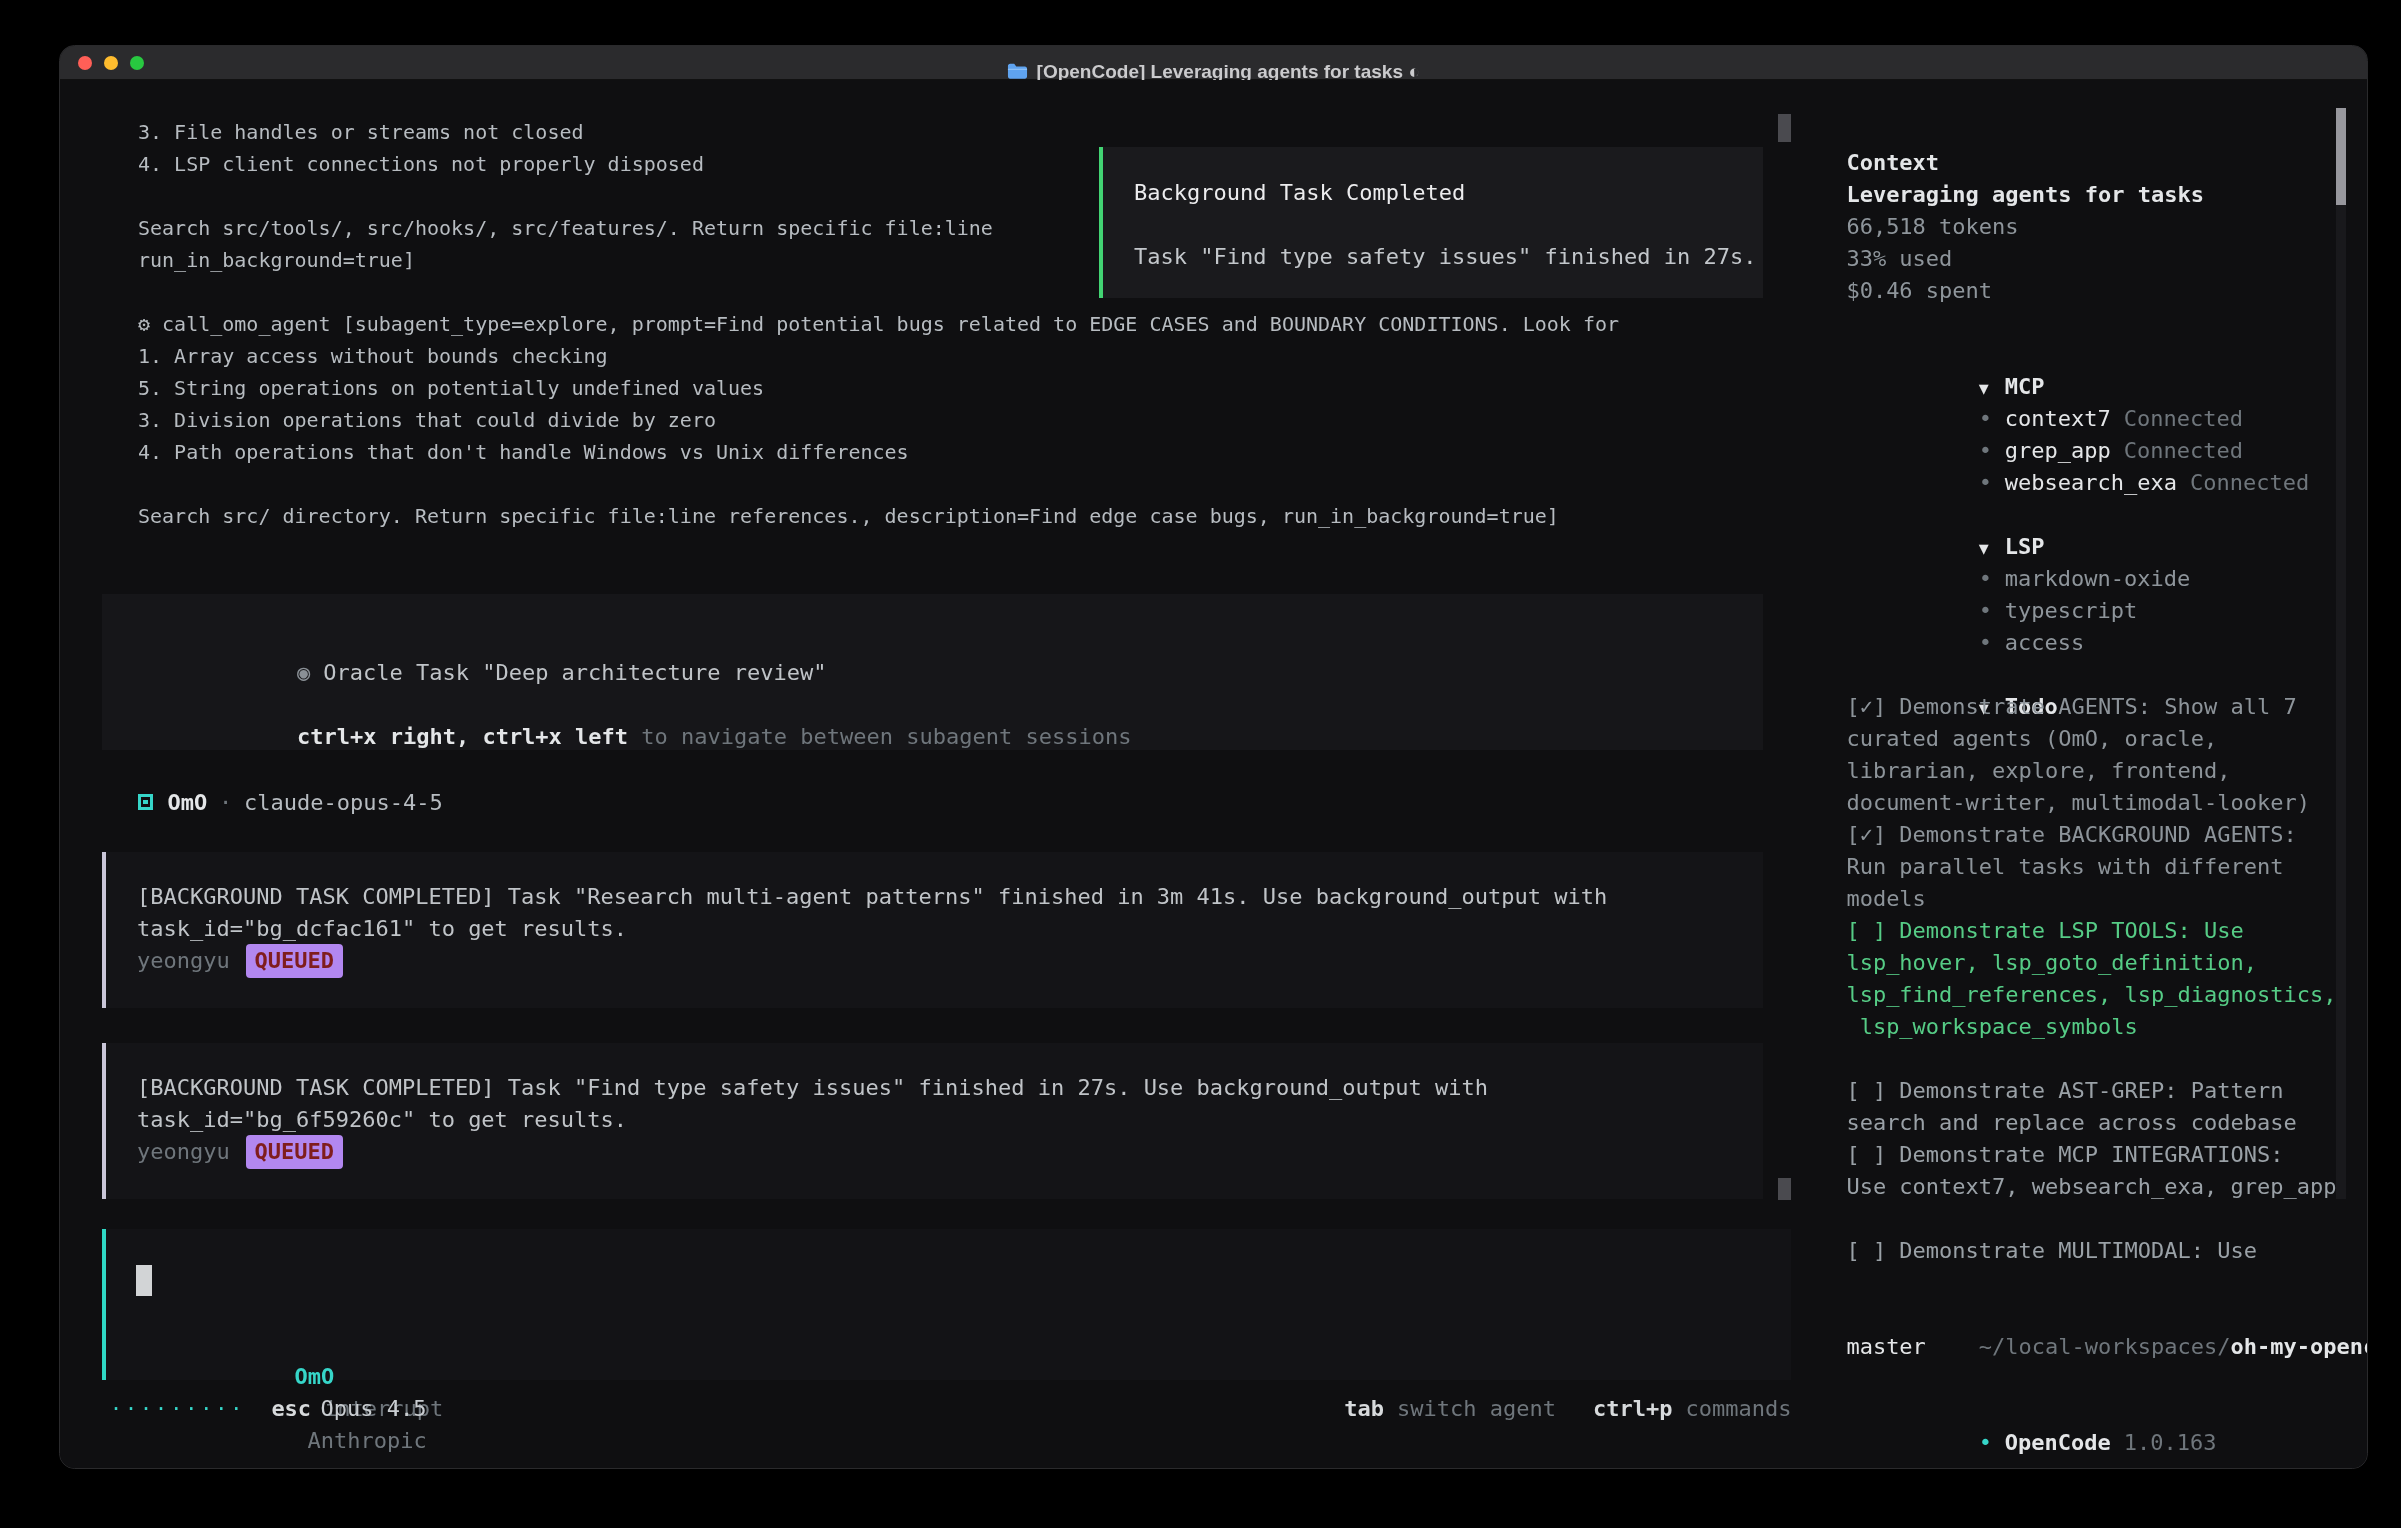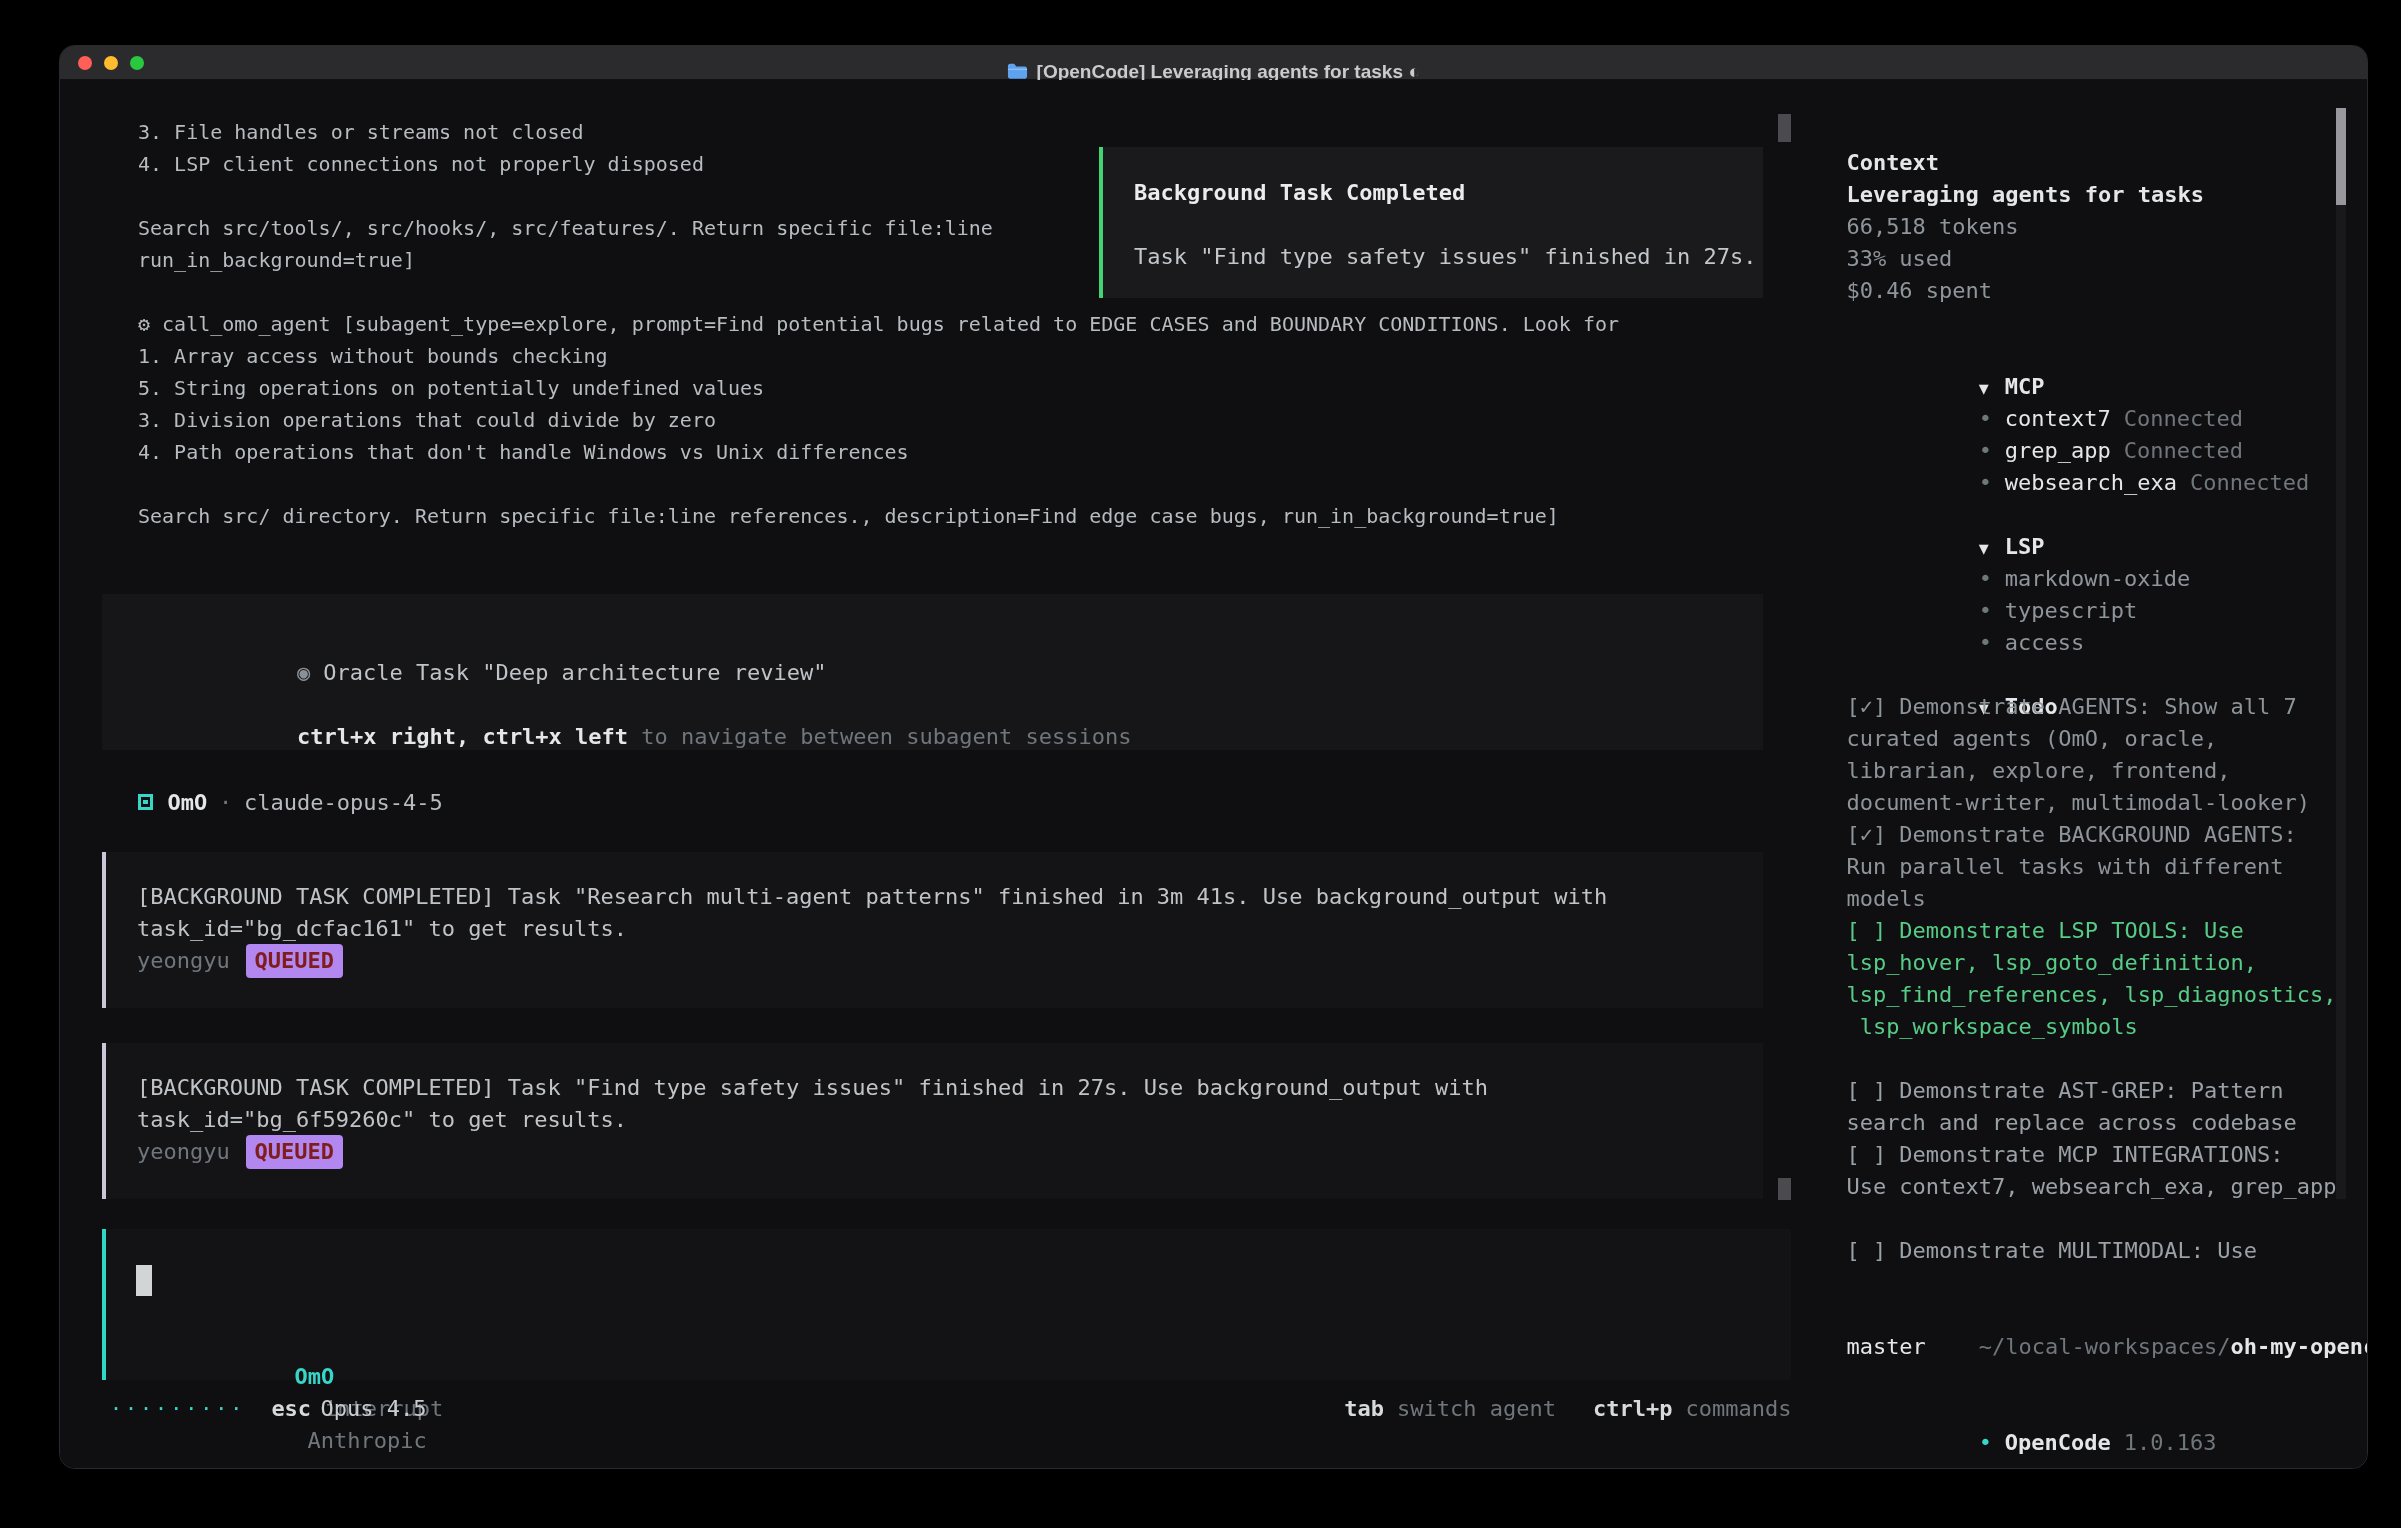--- a/index.html
+++ b/index.html
@@ -19,21 +19,21 @@
   .main{position:relative;width:1761px;height:1388px;overflow:hidden;background:#0f0f11;}
   .sidebar{position:relative;flex:1;height:1388px;background:#0f0f11;overflow:hidden;
            font-size:22px;line-height:32px;color:#8e959b;padding:35px 0 0 25.4px;box-sizing:border-box;}
   
   .scrollback{position:absolute;left:78px;top:36px;font-size:20px;line-height:32px;color:#b7bcc1;z-index:1;}
   .scrollback div{height:32px;white-space:pre;}
   
   .notification{position:absolute;left:1039px;top:67px;width:664px;height:151px;background:#1a1a1d;
                 border-left:4.7px solid #42d473;box-sizing:border-box;padding:29.5px 0 0 31px;
                 font-size:22px;line-height:32px;z-index:3;}
-  .ntitle{font-weight:bold;color:#ececee;height:32px;white-space:pre;}
+  .ntitle{font-weight:normal;color:#ececee;height:32px;white-space:pre;}
   .nbody{color:#c3c7cb;margin-top:32px;height:32px;white-space:pre;}
   
   .oracle{position:absolute;left:42px;top:514px;width:1661px;height:156px;background:#161619;
           box-sizing:border-box;padding:31px 0 0 36px;font-size:22px;line-height:32px;z-index:1;}
   .oline{height:32px;white-space:pre;color:#c0c4c8;}
   .oline.second{margin-top:32px;}
   .oicon{color:#8a9096;margin-right:13px;}
   .keys{font-weight:bold;color:#e4e6e8;}
   
   .agent-header{position:absolute;left:78px;top:706px;height:32px;display:flex;align-items:center;

